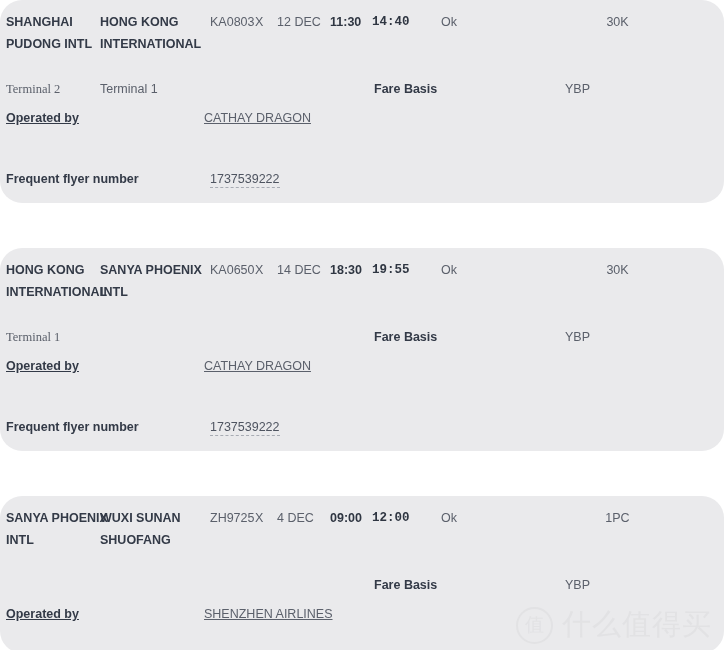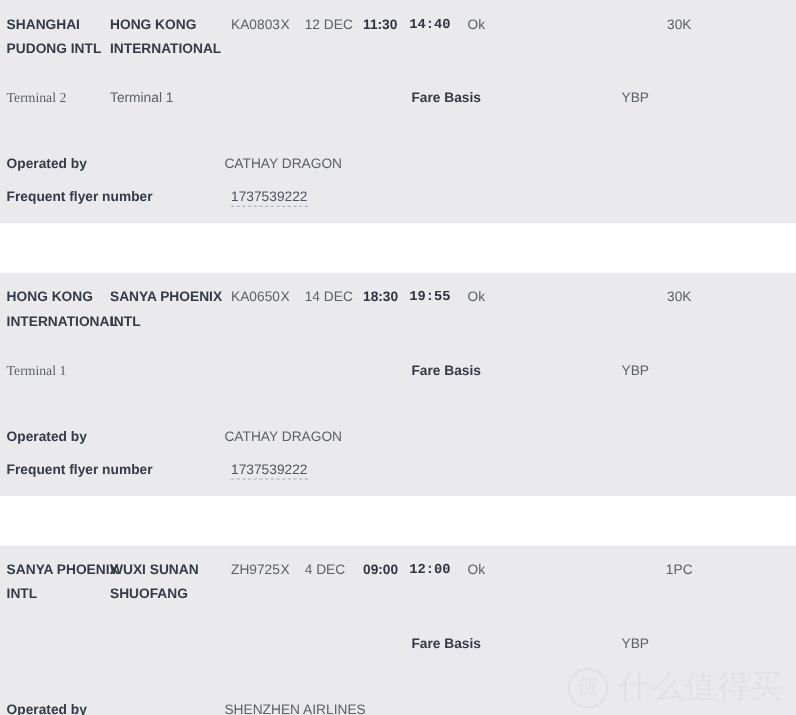--- a/index.html
+++ b/index.html
@@ -16,20 +16,21 @@
   .itinerary {
     width: 724px;
     position: relative;
   }
 
   .segment {
     position: relative;
     width: 724px;
     background: #eaeaec;
     box-sizing: border-box;
+    border-radius: 22px;
   }
   .segment.seg-0 { height: 203px; }
   .segment.seg-1 { height: 203px; }
   .segment.seg-2 { height: 157px; }
 
   .gap {
     width: 724px;
     height: 45px;
     background: #ffffff;
   }
@@ -53,37 +54,37 @@
   }
 
   
   .c-origin  { left: 6px;   width: 92px; }
   .c-dest    { left: 100px; width: 105px; }
   .c-flight  { left: 210px; }
   .c-x       { left: 255px; }
   .c-date    { left: 277px; }
   .c-dep     { left: 330px; }
   .c-arr     { left: 372px; font-family: Liberation Mono, monospace; }
-  .c-status  { left: 425px; }
+  .c-status  { left: 441px; }
   .c-bag     { left: 560px; width: 115px; text-align: center; }
 
   .c-term-dep { left: 6px; font-family: Liberation Serif, serif; }
   .c-term-arr { left: 100px; }
 
   .c-label   { left: 6px; }
   .c-farelbl { left: 374px; }
   .c-fareval { left: 565px; }
   .c-value   { left: 204px; }
   .c-value-ff{ left: 210px; }
 
   
   .r-head1  { top: 15px; }
   .r-head2  { top: 37px; }
   .r-term   { top: 82px; }
-  .r-oper   { top: 142px; }
+  .r-oper   { top: 111px; text-decoration: underline; }
   .r-ffn    { top: 172px; }
 
   .ffn-value {
     border-bottom: 1px dashed #a8acb4;
     padding-bottom: 1px;
     color: #4e5460;
     cursor: help;
   }
 
   

